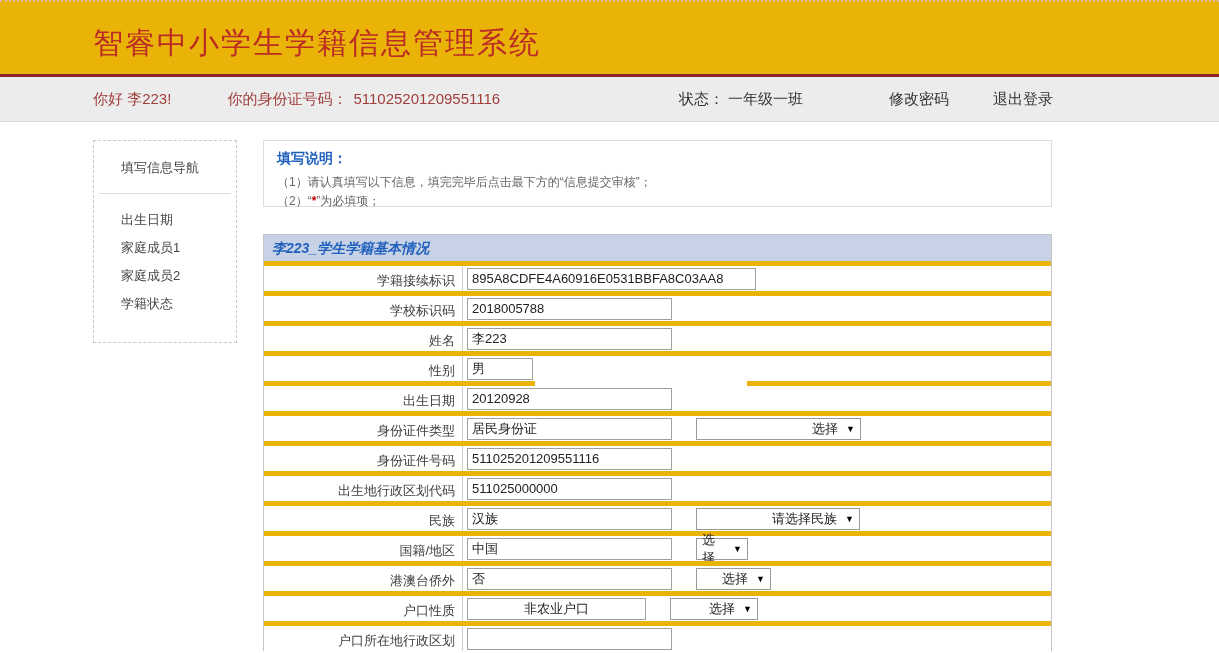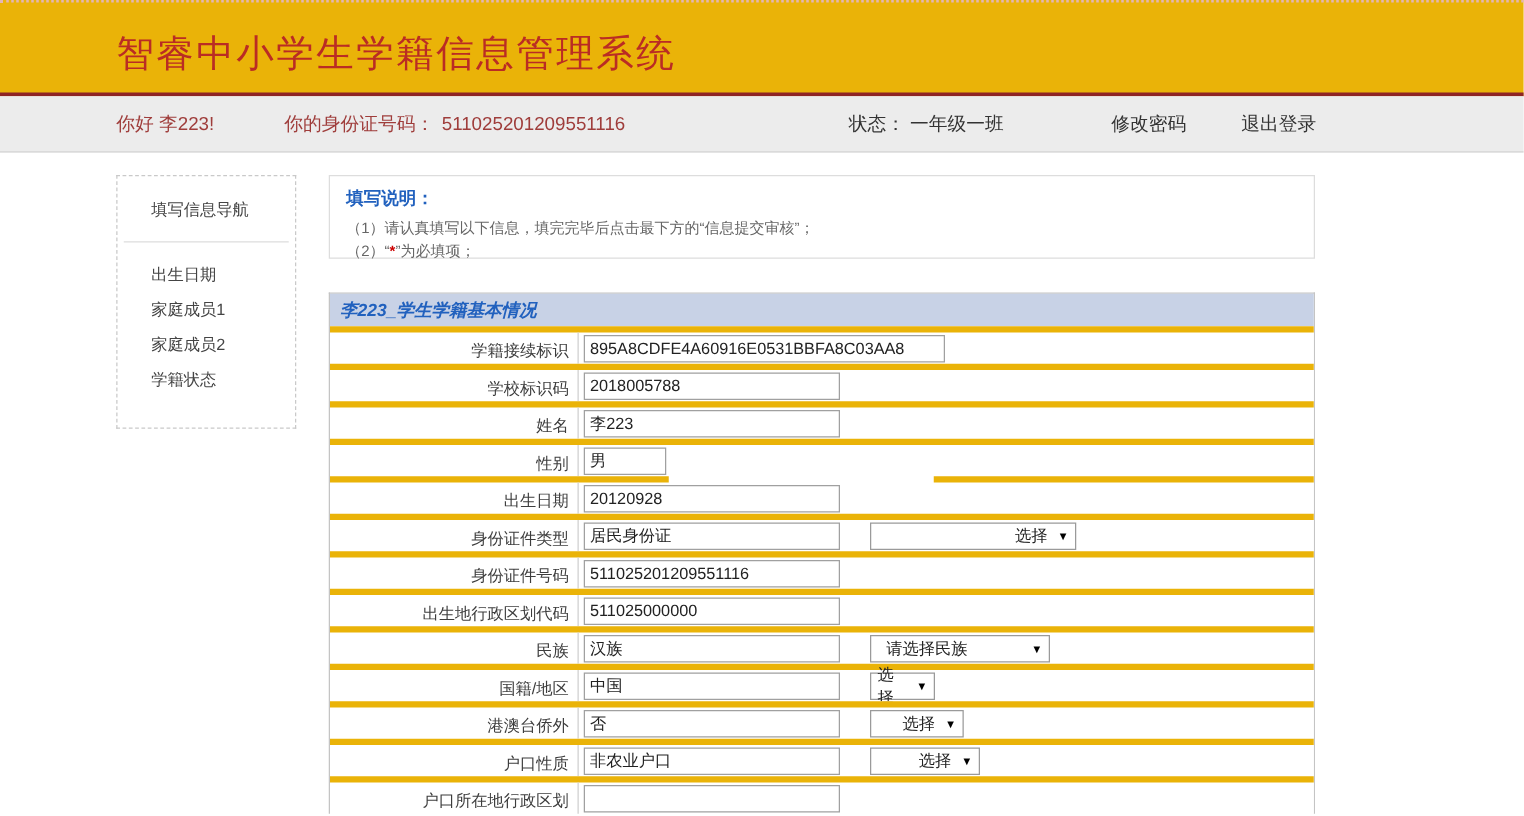--- a/index.html
+++ b/index.html
@@ -154,21 +154,21 @@
           <div class="form-row">
             <div class="row-label">出生地行政区划代码</div>
             <div class="row-field">
               <input class="field-input" type="text" value="511025000000" style="width: 205px;">
             </div>
           </div>
           <div class="form-row">
             <div class="row-label">民族</div>
             <div class="row-field">
               <input class="field-input" type="text" value="汉族" style="width: 205px;">
-              <div class="fake-select" style="width: 144px; gap: 43px;">
+              <div class="fake-select" style="width: 164px;">
                 <span>请选择民族</span>
                 <span class="select-arrow">▼</span>
               </div>
             </div>
           </div>
           <div class="form-row">
             <div class="row-label">国籍/地区</div>
             <div class="row-field">
               <input class="field-input" type="text" value="中国" style="width: 205px; font-family: Liberation Mono, monospace;">
               <div class="fake-select" style="width: 52px;">
@@ -183,21 +183,21 @@
               <input class="field-input" type="text" value="否" style="width: 205px;">
               <div class="fake-select" style="width: 75px;">
                 <span>选择</span>
                 <span class="select-arrow">▼</span>
               </div>
             </div>
           </div>
           <div class="form-row">
             <div class="row-label">户口性质</div>
             <div class="row-field">
-              <input class="field-input" type="text" value="非农业户口" style="width: 205px;">
+              <input class="field-input" type="text" value="非农业户口" style="width: 179px; text-align: center;">
               <div class="fake-select" style="width: 88px;">
                 <span>选择</span>
                 <span class="select-arrow">▼</span>
               </div>
             </div>
           </div>
           <div class="form-row">
             <div class="row-label">户口所在地行政区划</div>
             <div class="row-field">
               <input class="field-input" type="text" style="width: 205px;">

